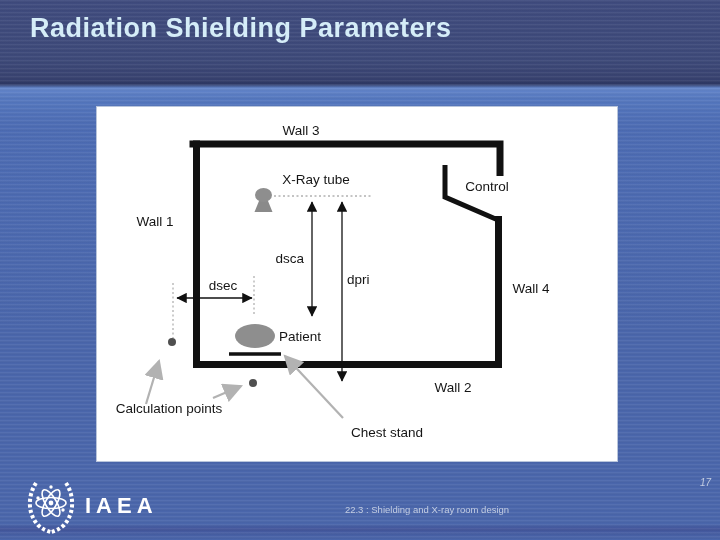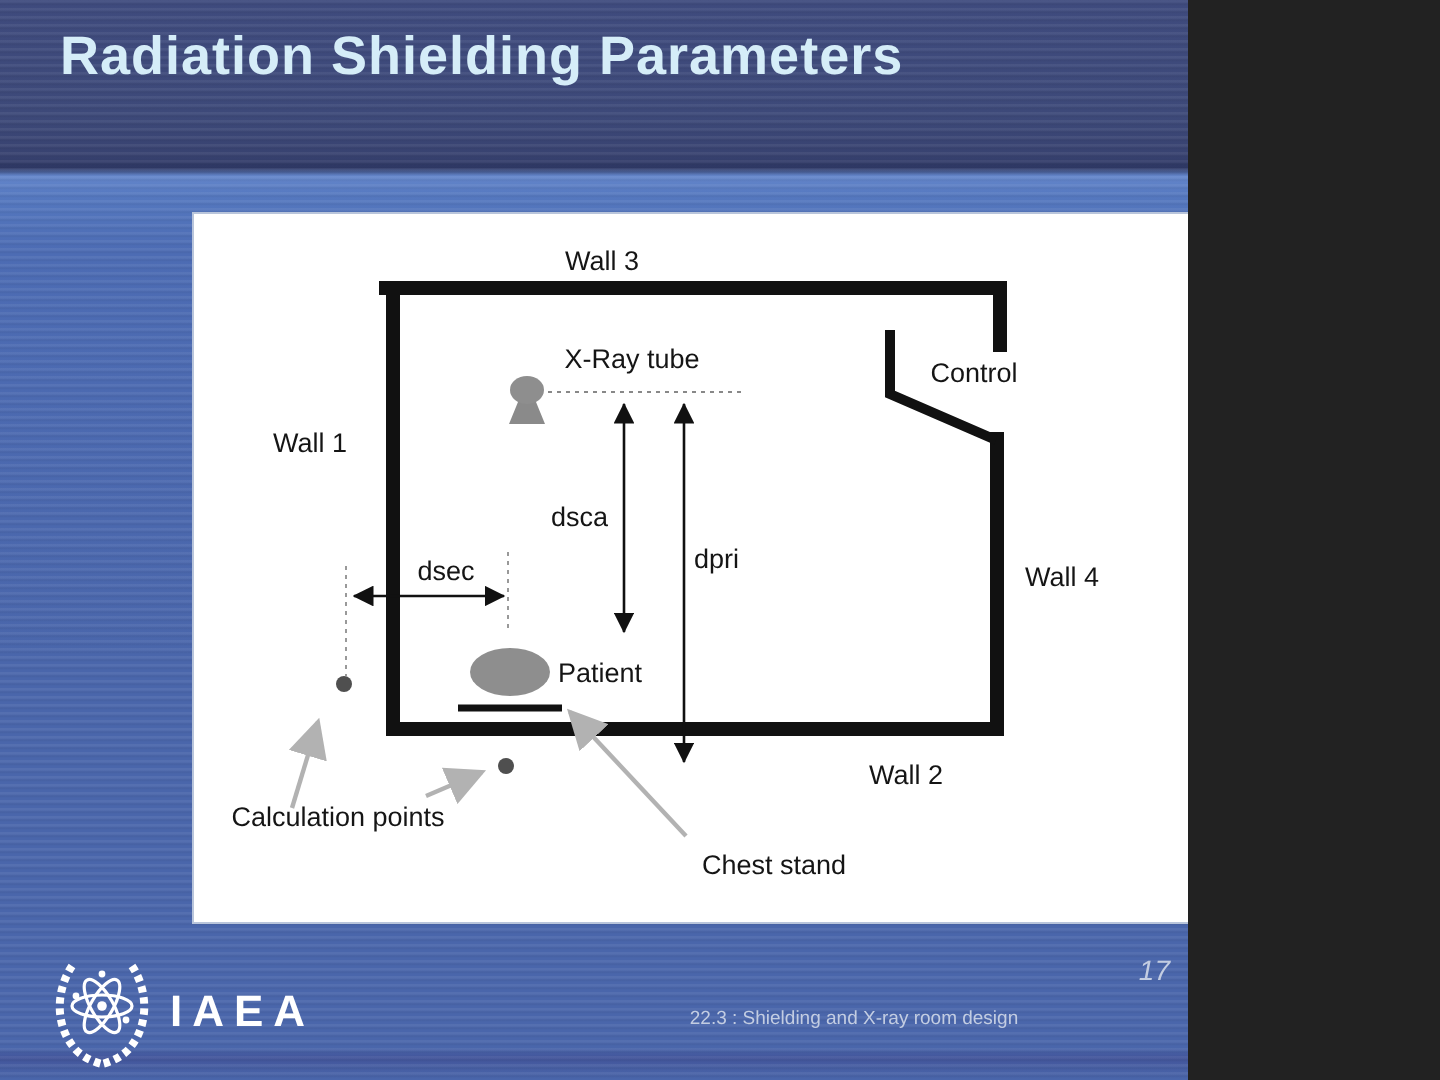--- a/index.html
+++ b/index.html
@@ -1,17 +1,17 @@
 <!DOCTYPE html>
 <html><head>
 <meta charset="utf-8">
 <style>
   html,body{margin:0;padding:0;background:#222;}
   .slide{
-    position:relative;width:594px;height:540px;overflow:hidden;
+    position:relative;width:720px;height:540px;overflow:hidden;
     font-family:"Liberation Sans",sans-serif;
     background:linear-gradient(to bottom,
       #3f4b7e 0px,#3d4979 58px,#384270 78px,#2d3763 84px,
       #6486cb 88px,#5578bf 98px,#4d6cb4 125px,#4a66ab 330px,
       #4a66ab 524px,#42549a 529px,#465da2 533px,#4a66ab 540px);
   }
   
   .slide::before{
     content:"";position:absolute;inset:0;z-index:1;pointer-events:none;
     background:repeating-linear-gradient(to bottom,
@@ -32,21 +32,21 @@
     position:absolute;z-index:2;left:24px;top:477px;display:flex;align-items:center;
   }
   .iaea-text{
     color:#ffffff;font-weight:bold;font-size:22px;letter-spacing:5px;margin-left:7px;
   }
   .footer-caption{
     position:absolute;z-index:2;left:277px;top:504px;width:300px;text-align:center;
     font-size:9.5px;color:#c3cde2;
   }
   .page-number{
-    position:absolute;z-index:2;right:9px;top:477px;font-size:14px;color:#c3cde2;font-style:italic;
+    position:absolute;z-index:2;right:9px;top:477px;font-size:10px;color:#c3cde2;font-style:italic;
   }
 </style>
 </head>
 <body>
 
 <div class="slide">
 
   <div class="header-title">Radiation Shielding Parameters</div>
 
   <div class="diagram-box">

